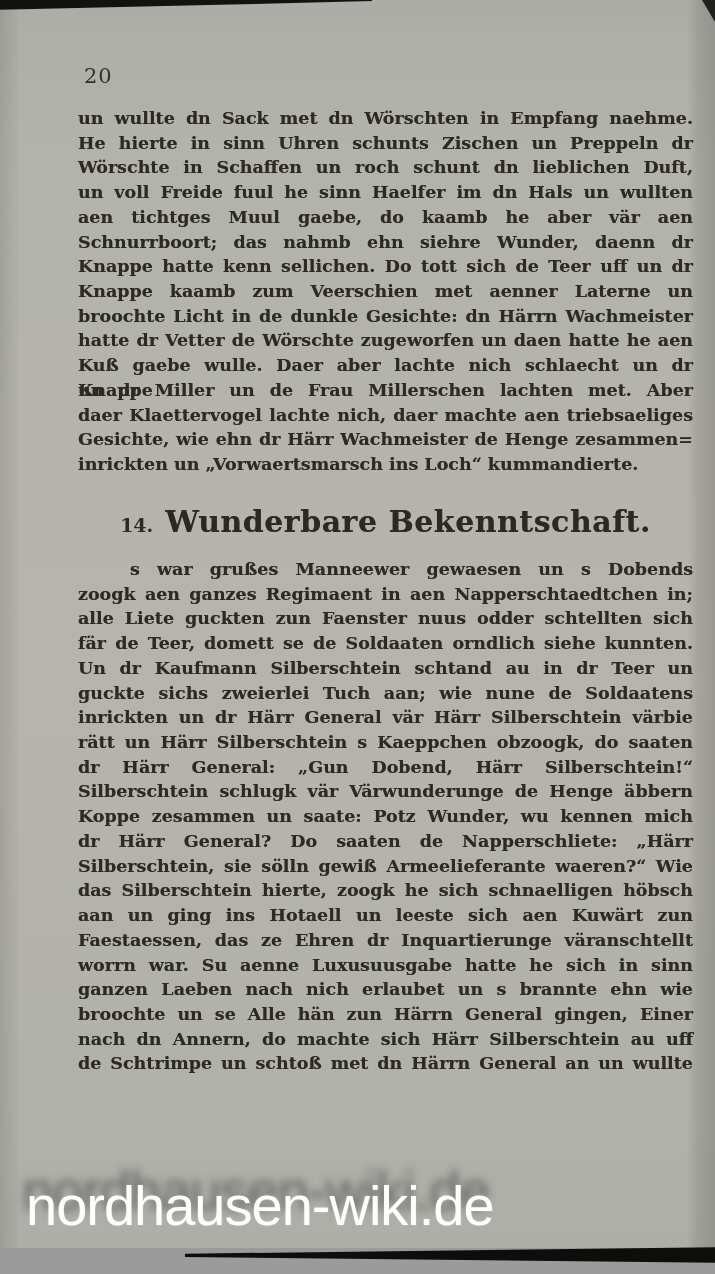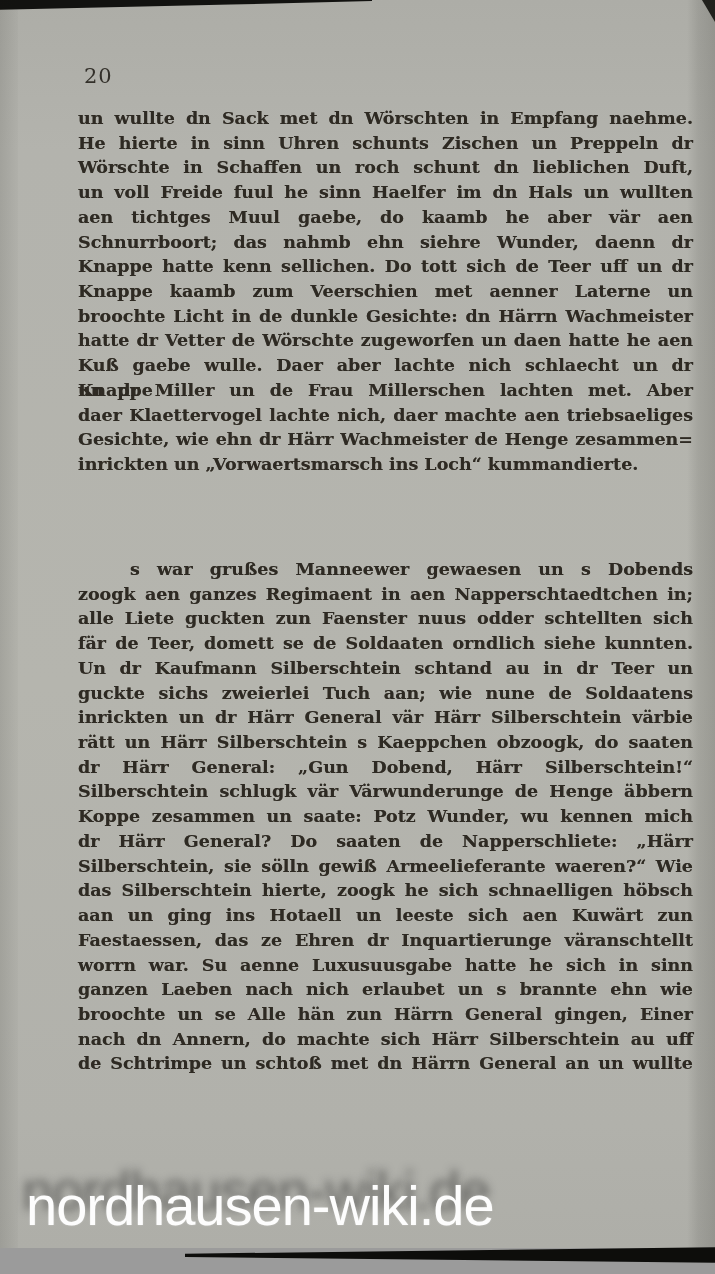--- a/index.html
+++ b/index.html
@@ -104,20 +104,24 @@
       <div class="tline">Knappe kaamb zum Veerschien met aenner Laterne un</div>
       <div class="tline">broochte Licht in de dunkle Gesichte: dn Härrn Wachmeister</div>
       <div class="tline">hatte dr Vetter de Wörschte zugeworfen un daen hatte he aen</div>
       <div class="tline">Kuß gaebe wulle. Daer aber lachte nich schlaecht un dr Knappe</div>
       <div class="tline">un dr Miller un de Frau Millerschen lachten met.  Aber</div>
       <div class="tline">daer Klaettervogel lachte nich, daer machte aen triebsaeliges</div>
       <div class="tline">Gesichte, wie ehn dr Härr Wachmeister de Henge zesammen=</div>
       <div class="tline natural">inrickten un „Vorwaertsmarsch ins Loch“ kummandierte.</div>
     </div>
 
+  <div class="heading">
+    <span class="h-num">14.</span>
+    <span class="h-title">Wunderbare Bekenntschaft.</span>
+  </div>
 
   <div class="para para-2">
       <div class="tline indent">s war grußes Manneewer gewaesen un s Dobends</div>
       <div class="tline">zoogk aen ganzes Regimaent in aen Napperschtaedtchen in;</div>
       <div class="tline">alle Liete guckten zun Faenster nuus odder schtellten sich</div>
       <div class="tline">fär de Teer, domett se de Soldaaten orndlich siehe kunnten.</div>
       <div class="tline">Un dr Kaufmann Silberschtein schtand au in dr Teer un</div>
       <div class="tline">guckte sichs zweierlei Tuch aan; wie nune de Soldaatens</div>
       <div class="tline">inrickten un dr Härr General vär Härr Silberschtein värbie</div>
       <div class="tline">rätt un Härr Silberschtein s Kaeppchen obzoogk, do saaten</div>

